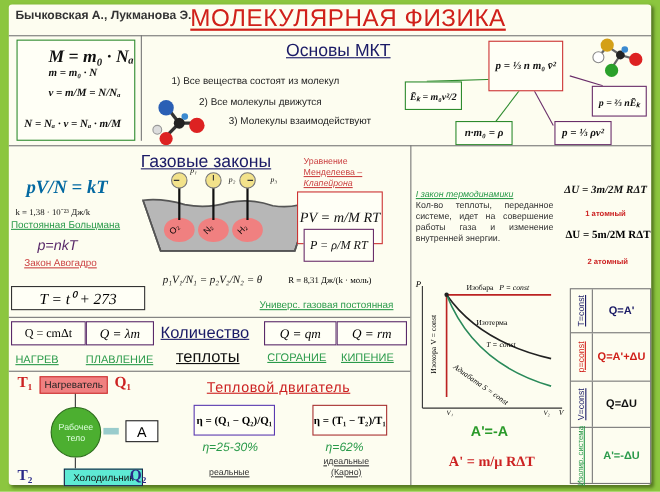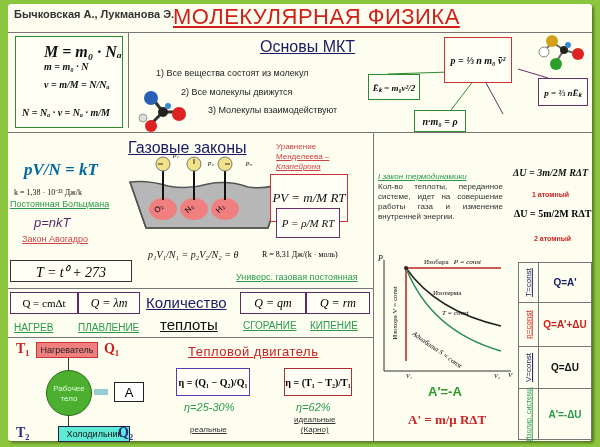--- a/index.html
+++ b/index.html
@@ -58,20 +58,21 @@
   <svg class="abs" style="left:360px;top:60px" width="200" height="70">
     <line x1="82" y1="8" x2="20" y2="10" stroke="#2e8b2e" stroke-width="1"></line>
     <line x1="112" y1="8" x2="80" y2="50" stroke="#2e8b2e" stroke-width="1"></line>
     <line x1="112" y1="8" x2="135" y2="50" stroke="#6a2e6a" stroke-width="1"></line>
     <line x1="150" y1="5" x2="180" y2="14" stroke="#6a2e6a" stroke-width="1"></line>
   </svg>
   <div class="fbox f" style="left:436px;top:33px;width:68px;height:46px;border:1.5px solid #c33;font-size:10px">p = ⅓ n m₀ v̄²</div>
   <div class="fbox f" style="left:360px;top:70px;width:52px;height:26px;border:1.5px solid #2e8b2e;font-size:9px">Ēₖ = m₀v²/2</div>
   <div class="fbox f" style="left:530px;top:74px;width:50px;height:28px;border:1.5px solid #6a2e6a;font-size:9px">p = ⅔ nĒₖ</div>
   <div class="fbox f" style="left:406px;top:106px;width:52px;height:22px;border:1.5px solid #2e8b2e;font-size:10px">n·m₀ = ρ</div>
+  <div class="fbox f" style="left:496px;top:106px;width:52px;height:22px;border:1.5px solid #6a2e6a;font-size:10px">p = ⅓ ρv²</div>
   <svg class="abs" style="left:530px;top:28px" width="50" height="40">
     <line x1="14" y1="10" x2="6" y2="20" stroke="#666" stroke-width="2"></line>
     <line x1="14" y1="10" x2="26" y2="18" stroke="#666" stroke-width="2"></line>
     <line x1="26" y1="18" x2="18" y2="30" stroke="#666" stroke-width="2"></line>
     <line x1="26" y1="18" x2="40" y2="22" stroke="#666" stroke-width="2"></line>
     <circle cx="14" cy="9" r="6" fill="#d4a017"></circle>
     <circle cx="6" cy="20" r="5" fill="#fff" stroke="#888"></circle>
     <circle cx="26" cy="18" r="4" fill="#222"></circle>
     <circle cx="30" cy="13" r="3" fill="#3b8ad0"></circle>
     <circle cx="40" cy="22" r="6" fill="#d22"></circle>

